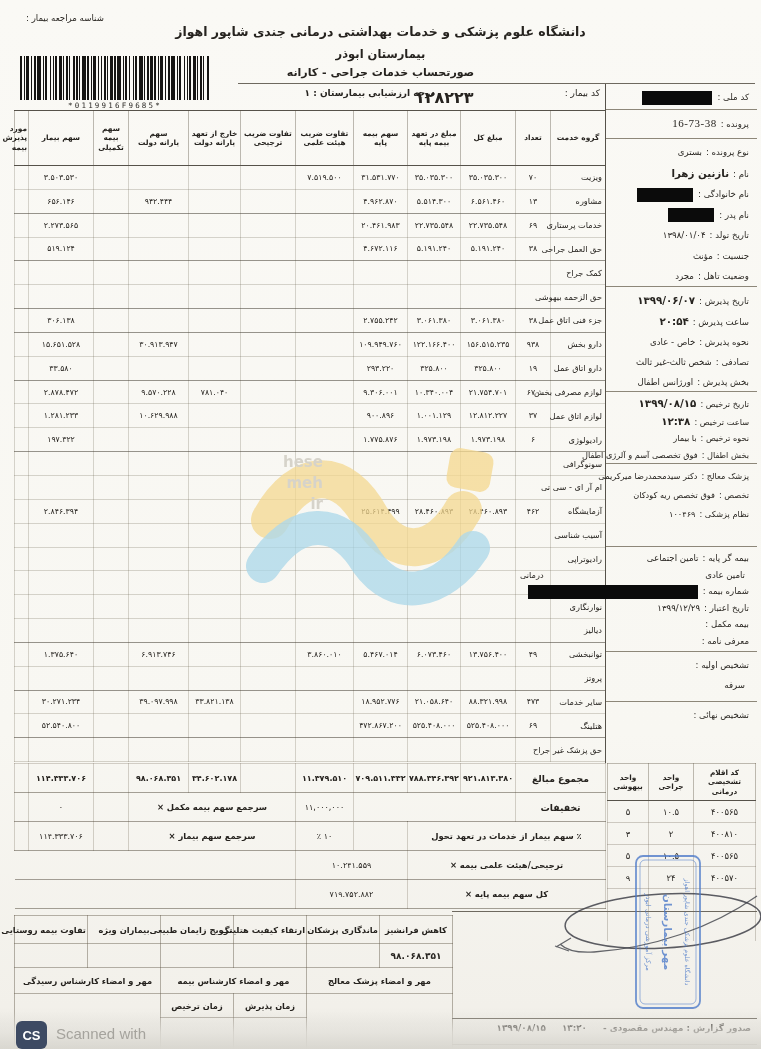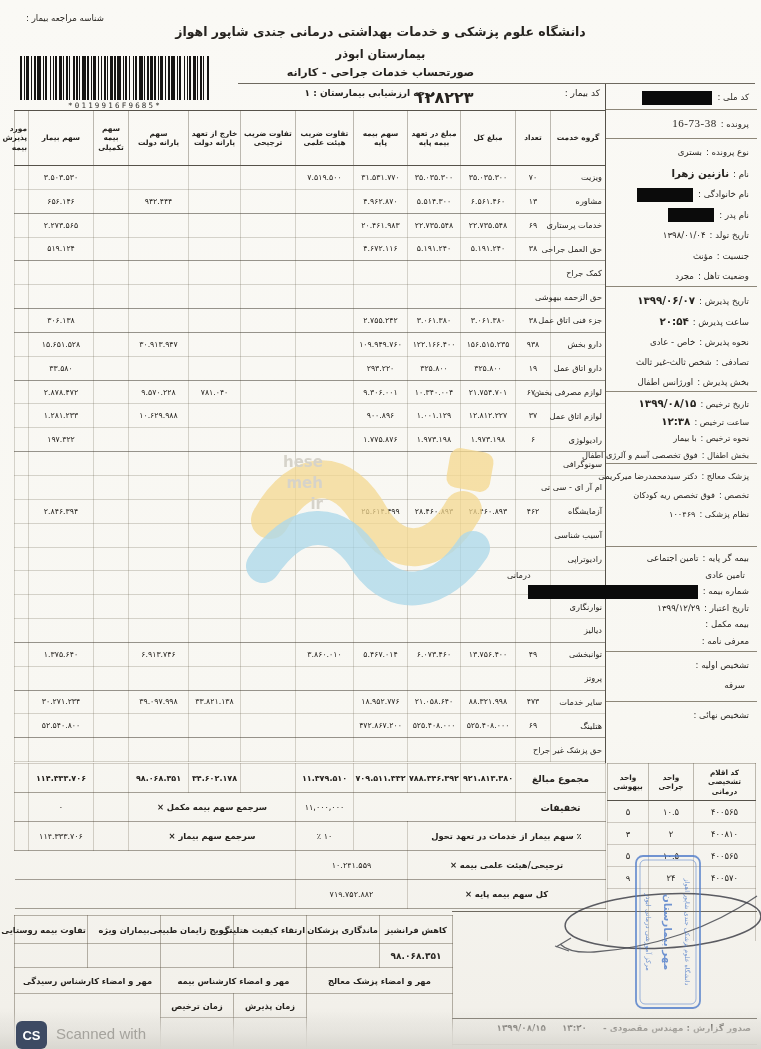--- a/index.html
+++ b/index.html
@@ -70,21 +70,21 @@
   .sig-table tr.vrow td{height:21px;font-size:9px;}
   .sig-table tr.srow td{height:23px;}
   .sig-table tr.trow td{height:21px;font-size:8.2px;}
   .sig-table tr.erow td{height:38px;}
   
   .hl-rep1{left:452px;right:4px;top:1018px;border-top:1px solid #6e695f;}
   .hl-rep2{left:452px;right:4px;top:1044px;border-top:1px solid #6e695f;}
   .report-line{left:455px;right:10px;top:1023px;direction:rtl;display:flex;gap:16px;
         font-size:8.8px;font-weight:bold;}
   
-  .remnant{left:507px;top:570px;font-size:8.2px;z-index:6;}
+  .remnant{left:520px;top:570px;font-size:8.2px;z-index:6;}
   .wm{left:245px;top:438px;z-index:5;pointer-events:none;opacity:.9;}
   .wm-text{left:283px;top:452px;z-index:5;color:#d6d3ca;font-size:15px;font-weight:bold;line-height:21px;
         font-family:"DejaVu Sans",sans-serif;pointer-events:none;}
   .stamps{left:0;top:0;z-index:7;pointer-events:none;}
   .footer-strip{left:0;right:0;top:1012px;height:37px;z-index:8;
         background:linear-gradient(180deg,rgba(240,238,233,0) 0%,rgba(228,226,220,.75) 55%,#d9d7d0 100%);pointer-events:none;}
   .cs-logo{left:16px;top:1021px;width:31px;height:28px;background:#3d4a63;border-radius:6px;z-index:9;
         color:#ffffff;font-family:"Liberation Sans",sans-serif;font-weight:bold;font-size:13px;
         display:flex;align-items:center;justify-content:center;}
   .scanned{left:56px;top:1025px;z-index:9;color:#a5a39d;font-size:15px;font-family:"Liberation Sans",sans-serif;}

